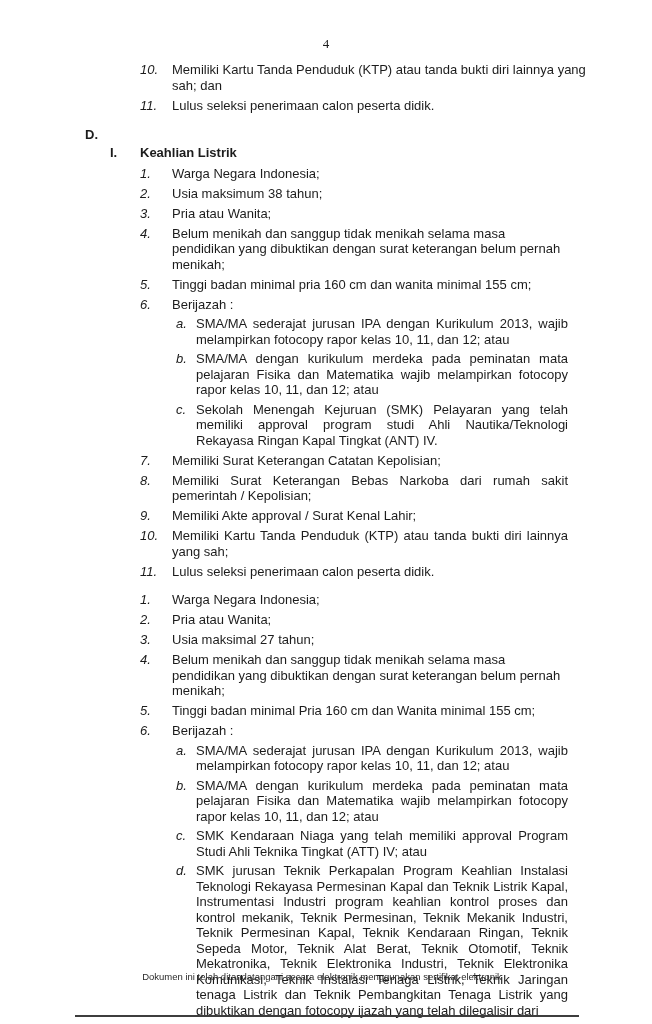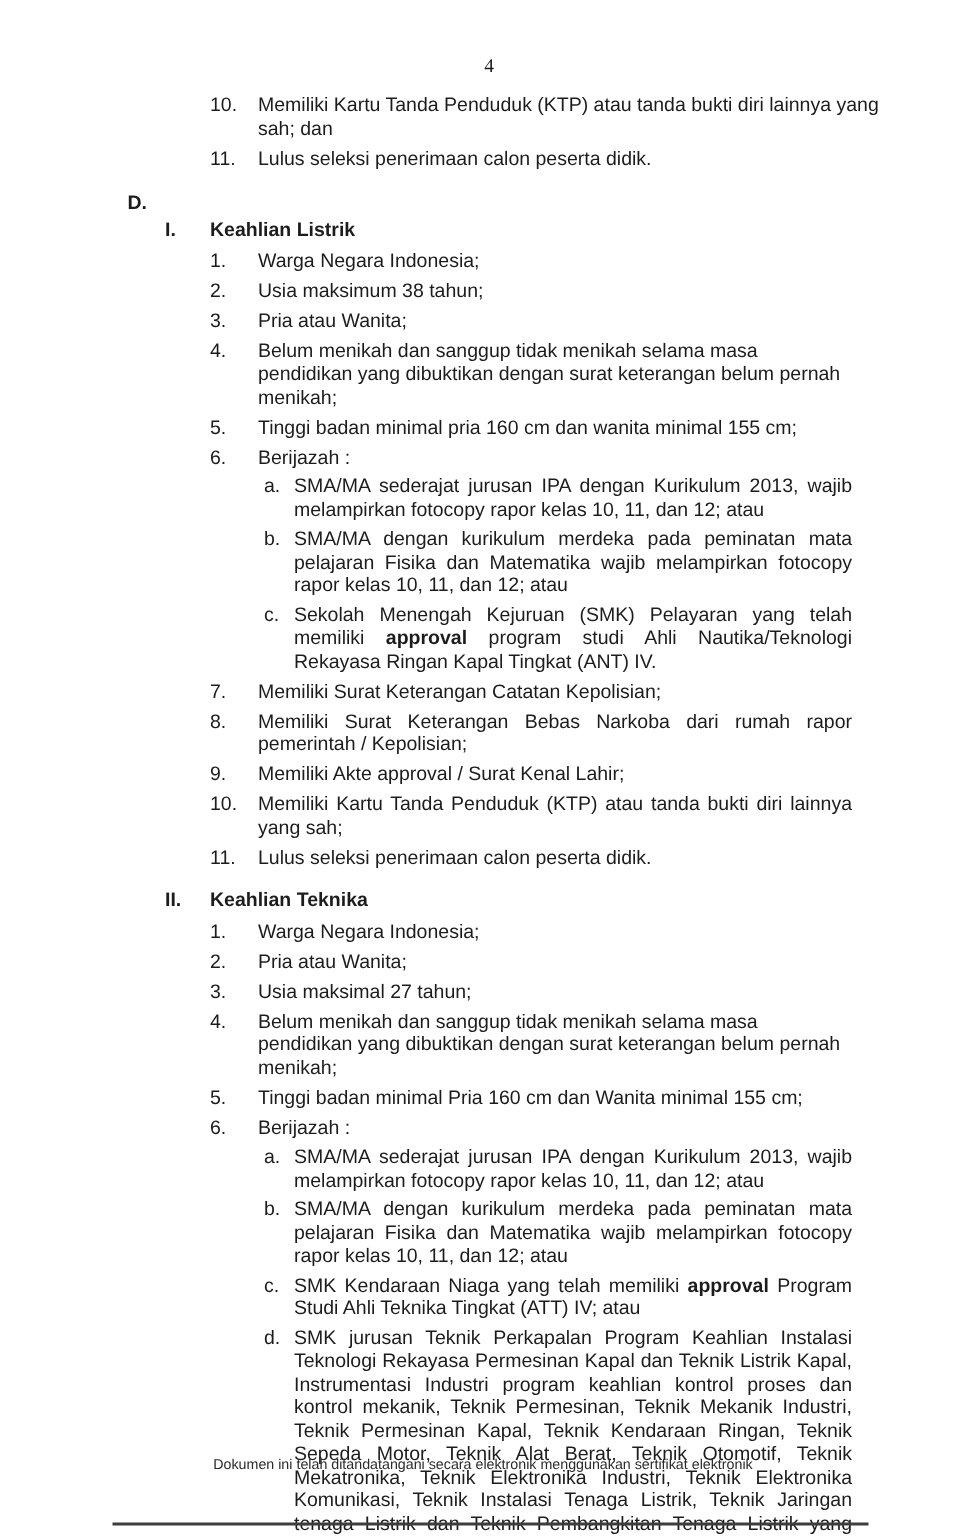--- a/index.html
+++ b/index.html
@@ -16,24 +16,24 @@
     position:absolute;top:36px;left:0;right:0;
     text-align:center;font-size:13px;line-height:15px;
     font-family:"Liberation Serif","DejaVu Serif",serif;
   }
   .content{
     position:absolute;left:85px;top:62px;width:530px;
     font-size:13px;line-height:15.5px;
   }
   
   .li-row{display:flex;align-items:flex-start;}
-  .li-marker{flex:0 0 32px;}
+  .li-marker{flex:0 0 32px;font-style:italic;}
   .li-text{flex:1;}
   .justify{text-align:justify;}
-  .b{font-weight:bold;}
+  .b{font-weight:normal;}
 
   .intro-list{margin-left:55px;width:470px;}
   .intro-list .item{margin-bottom:5px;}
 
   .section-heading{
     display:flex;font-weight:bold;margin-top:13px;margin-bottom:3px;
   }
   .section-heading .sec-marker{flex:0 0 23px;}
   .subsection{margin-left:25px;}
   .subsection + .subsection{margin-top:13px;}
@@ -149,21 +149,21 @@
             </div>
             <div class="item">
               <div class="li-row">
                 <span class="li-marker">7.</span>
                 <div class="li-text">Memiliki Surat Keterangan Catatan Kepolisian;</div>
               </div>
             </div>
             <div class="item">
               <div class="li-row">
                 <span class="li-marker">8.</span>
-                <div class="li-text justify">Memiliki Surat Keterangan Bebas Narkoba dari rumah rapor pemerintah / Kepolisian;</div>
+                <div class="li-text justify">Memiliki Surat Keterangan Bebas Narkoba dari rumah sakit pemerintah / Kepolisian;</div>
               </div>
             </div>
             <div class="item">
               <div class="li-row">
                 <span class="li-marker">9.</span>
                 <div class="li-text">Memiliki Akte approval / Surat Kenal Lahir;</div>
               </div>
             </div>
             <div class="item">
               <div class="li-row">
@@ -173,24 +173,20 @@
             </div>
             <div class="item">
               <div class="li-row">
                 <span class="li-marker">11.</span>
                 <div class="li-text">Lulus seleksi penerimaan calon peserta didik.</div>
               </div>
             </div>
           </div>
         </div>
         <div class="subsection">
-          <div class="subsection-heading">
-            <span class="sub-marker">II.</span>
-            <span class="sub-title">Keahlian Teknika</span>
-          </div>
           <div class="section-list">
             <div class="item">
               <div class="li-row">
                 <span class="li-marker">1.</span>
                 <div class="li-text">Warga Negara Indonesia;</div>
               </div>
             </div>
             <div class="item">
               <div class="li-row">
                 <span class="li-marker">2.</span>

